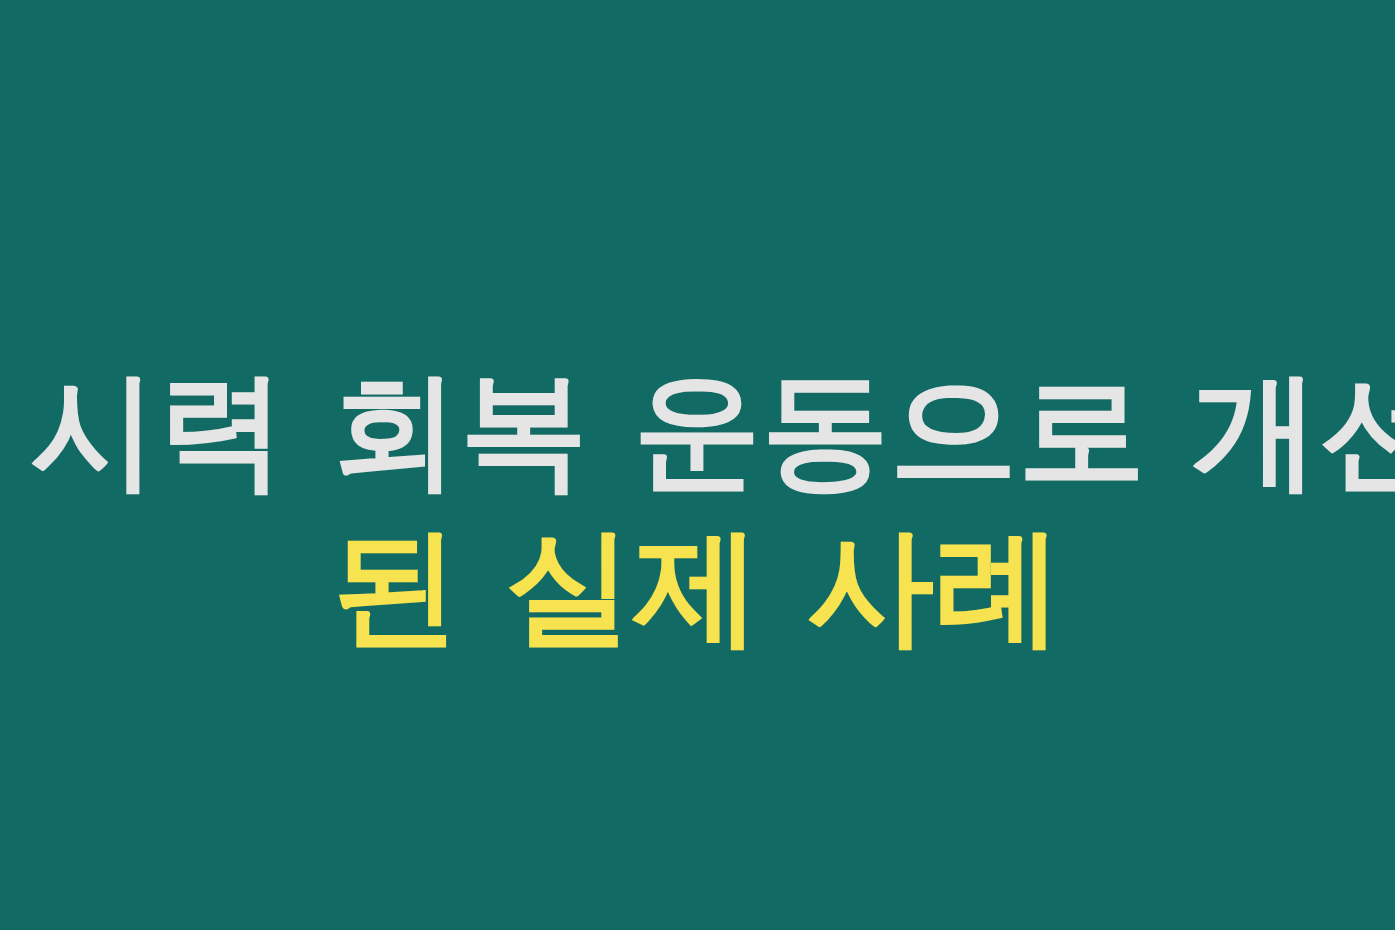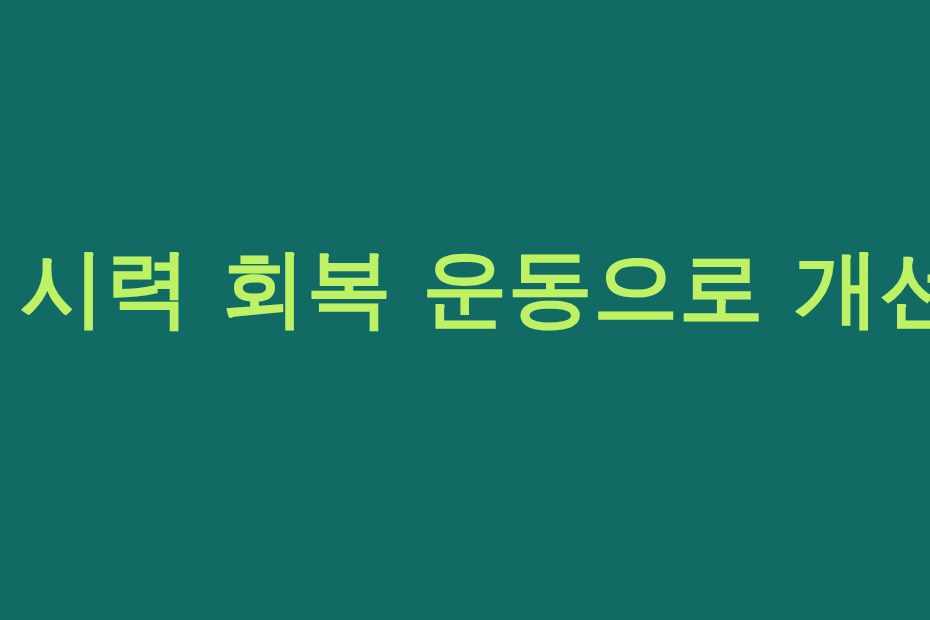--- a/index.html
+++ b/index.html
@@ -64,18 +64,19 @@
     font-size: 85px;
   }
 </style>
 </head>
 <body>
 
 <div class="banner" style="background-color: rgb(17, 106, 99);">
 
   <div class="headline">
 
-    <span class="headline-line line-1" style="color: #bef264;">시력 회복 운동으로 개선</span>
+    <span class="headline-line line-1" style="color: #e5e5e5;">시력 회복 운동으로 개선</span>
 
+    <span class="headline-line line-2" style="color: rgb(247, 227, 79);">된 실제 사례</span>
 
   </div>
 
 </div>
 
 </body></html>

